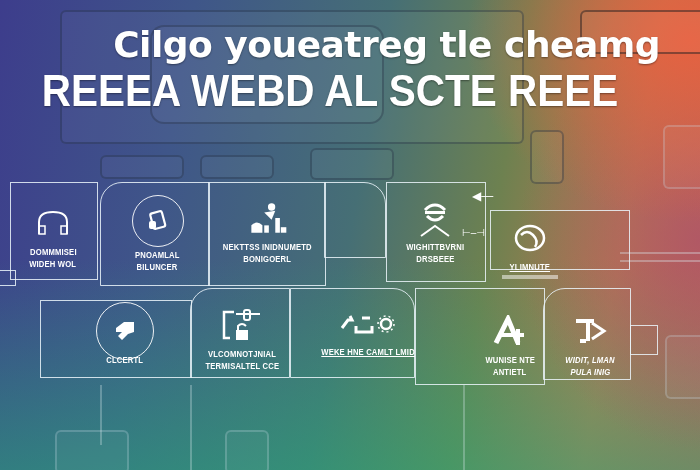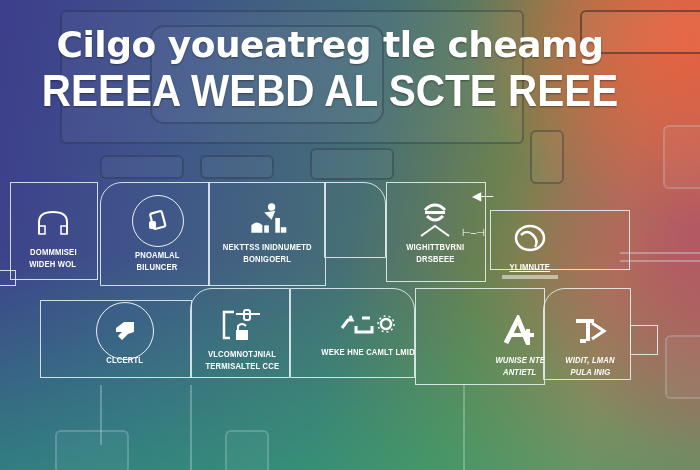--- a/index.html
+++ b/index.html
@@ -11,21 +11,21 @@
       linear-gradient(180deg, rgba(0,0,0,0) 55%, rgba(40,170,120,0.55) 100%),
       linear-gradient(100deg, #3d3d8c 0%, #3f5689 25%, #466f75 50%, #6d8150 68%, #b77a4e 85%, #c7654f 100%);
   }
   
   .ghost{position:absolute;border:2px solid rgba(30,40,60,0.35);border-radius:6px;background:rgba(255,255,255,0.04);}
   .ghost.light{border-color:rgba(200,220,230,0.25);}
   .hl{position:absolute;height:2px;background:rgba(220,235,240,0.35);}
   .vl{position:absolute;width:2px;background:rgba(220,235,240,0.3);}
 
   .title{position:absolute;left:0;width:660px;text-align:center;color:#fff;font-weight:bold;text-shadow:0 1px 2px rgba(0,0,0,0.4);white-space:nowrap;}
-  .title.l1{top:24px;font-size:36px;letter-spacing:-0.5px;font-family:"DejaVu Sans",sans-serif;}
+  .title.l1{top:24px;font-size:36px;letter-spacing:-0.5px;font-family:"DejaVu Sans",sans-serif;text-align:right;}
   .title.l2{top:66px;font-size:44px;letter-spacing:0px;font-family:"Liberation Sans",sans-serif;transform:scaleX(0.92);transform-origin:center;}
 
   .box{position:absolute;border:1.5px solid rgba(235,245,250,0.85);box-sizing:border-box;}
   .box.round-tl{border-top-left-radius:22px;}
   .box.round-tr{border-top-right-radius:22px;}
   .node{position:absolute;display:flex;flex-direction:column;align-items:center;color:#fff;}
   .node .icon{width:46px;height:46px;display:flex;align-items:center;justify-content:center;}
   .node .icon.circled{border:1.5px solid rgba(255,255,255,0.9);border-radius:50%;width:50px;height:50px;}
   .node .lbl{font-size:9px;font-weight:bold;letter-spacing:0.2px;text-align:center;line-height:12px;white-space:nowrap;transform:scaleX(0.85);}
   .arrow{position:absolute;color:#fff;font-size:12px;}
@@ -150,34 +150,34 @@
         <path d="M16 6 H40" stroke="#fff" stroke-width="2"></path>
         <rect x="24" y="2" width="6" height="10" rx="2" stroke="#fff" stroke-width="2" fill="none"></rect>
         <rect x="16" y="22" width="12" height="10" fill="#fff"></rect>
         <path d="M18 22 V18 Q22 14 26 18" stroke="#fff" stroke-width="2" fill="none"></path>
       </svg>
   </div>
   <div class="lbl">VLCOMNOTJNIAL</div>
   <div class="lbl">TERMISALTEL CCE</div>
 </div>
 
-<div class="node" style="left:318px;top:300px;width:100px;">
+<div class="node" style="left:318px;top:300px;width:100px;text-decoration:underline;">
   <div class="icon" style="width:70px;">
     <svg width="60" height="30" viewBox="0 0 60 30">
         <path d="M4 20 L10 12 H14 L12 8" stroke="#fff" stroke-width="3" fill="none"></path>
         <path d="M18 18 V24 H34 V18" stroke="#fff" stroke-width="3" fill="none"></path>
         <path d="M24 10 H32" stroke="#fff" stroke-width="3"></path>
         <circle cx="48" cy="16" r="5" stroke="#fff" stroke-width="2.5" fill="none"></circle>
         <circle cx="48" cy="16" r="8" stroke="#fff" stroke-width="1.5" stroke-dasharray="2 3" fill="none"></circle>
       </svg>
   </div>
   <div class="lbl">WEKE HNE CAMLT LMID</div>
 </div>
 
-<div class="node" style="left:485px;top:308px;width:70px;font-style:italic;">
+<div class="node" style="left:475px;top:308px;width:70px;">
   <div class="icon">
     <svg width="36" height="32" viewBox="0 0 36 32">
         <path d="M4 28 L16 4 L26 28" stroke="#fff" stroke-width="5" fill="none"></path>
         <path d="M8 20 H32" stroke="#fff" stroke-width="4"></path>
         <path d="M26 14 V30" stroke="#fff" stroke-width="4"></path>
       </svg>
   </div>
   <div class="lbl">WUNISE NTE</div>
   <div class="lbl">ANTIETL</div>
 </div>

